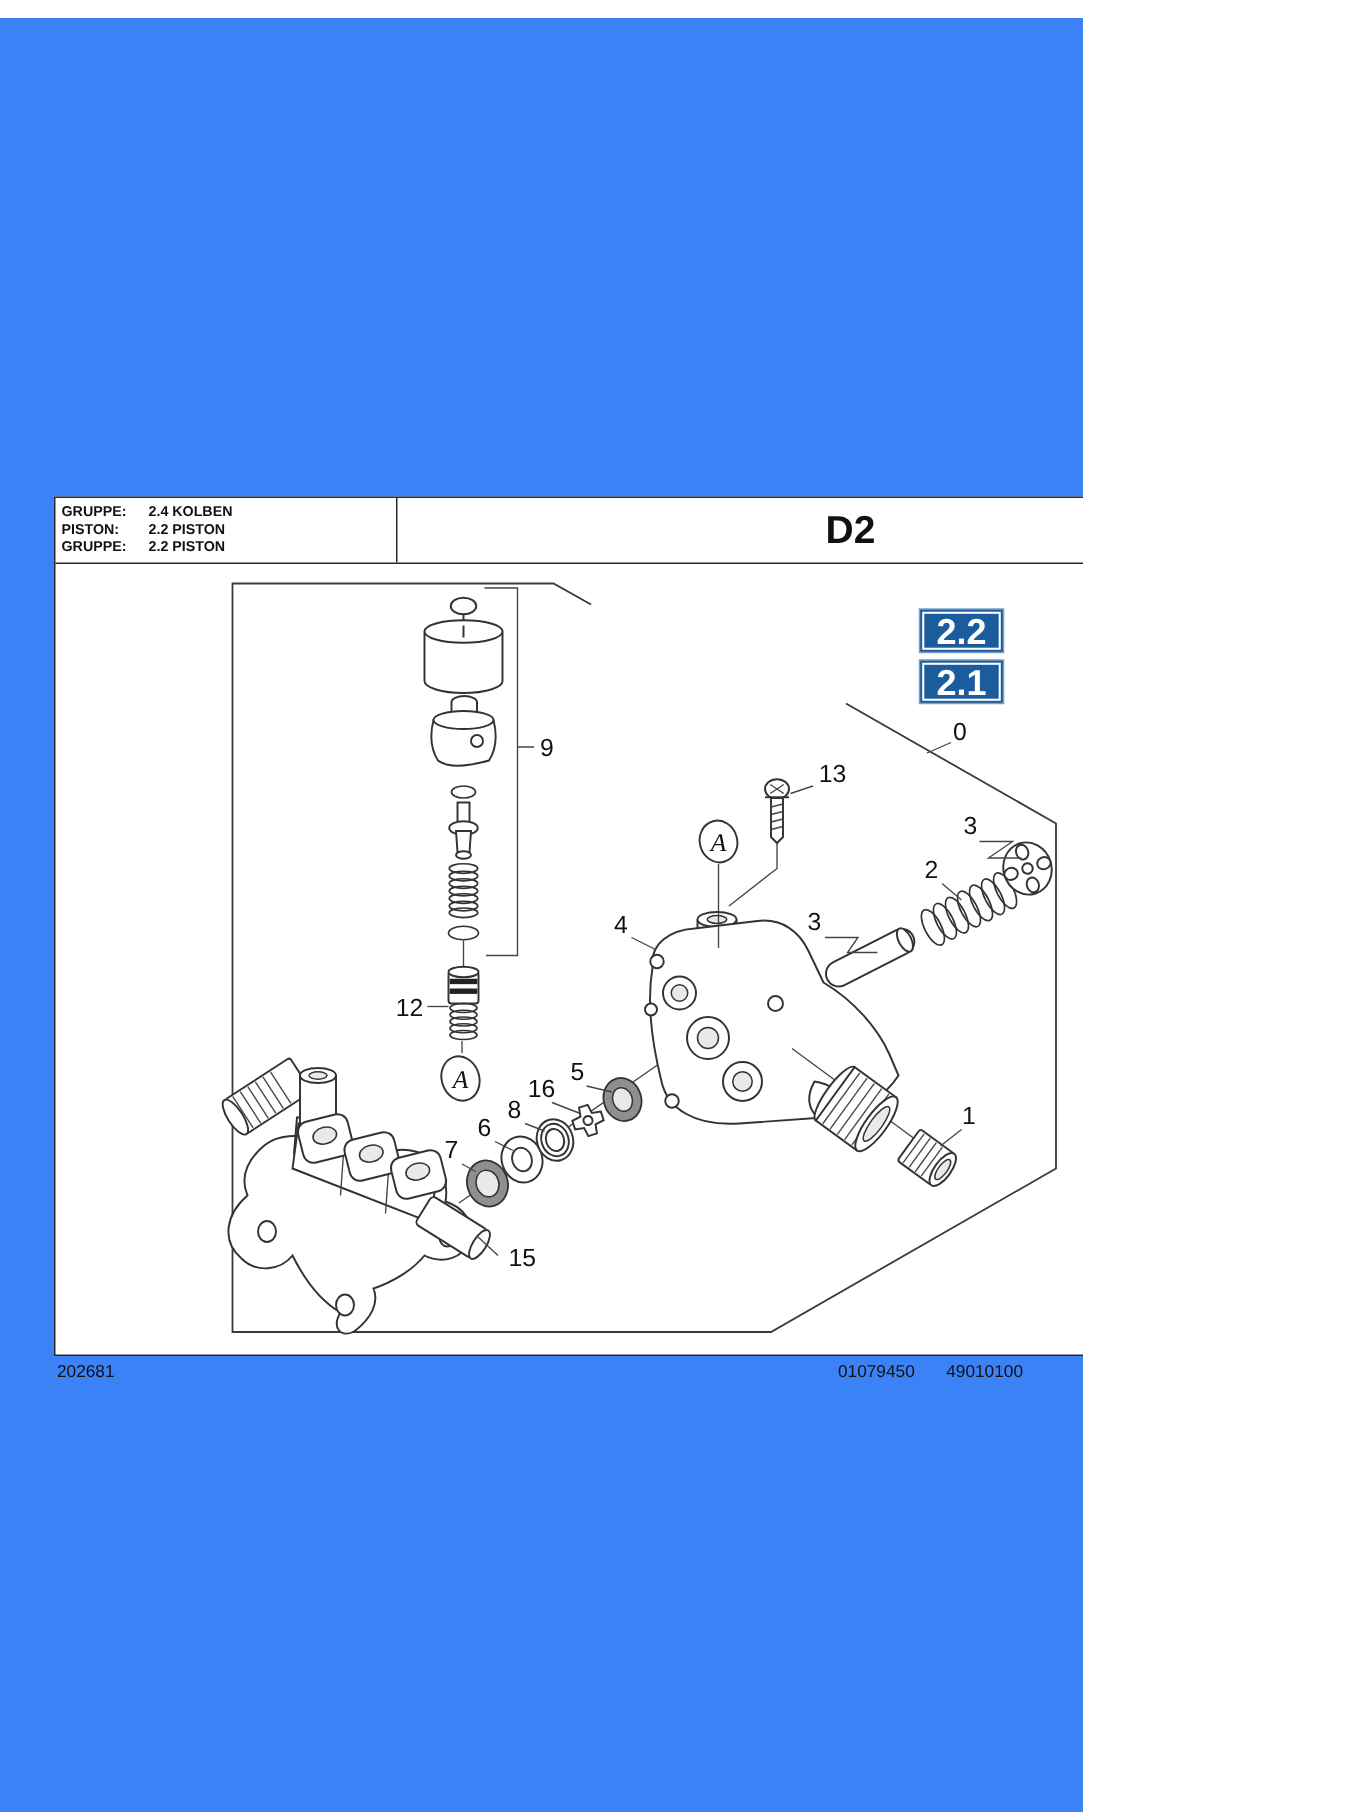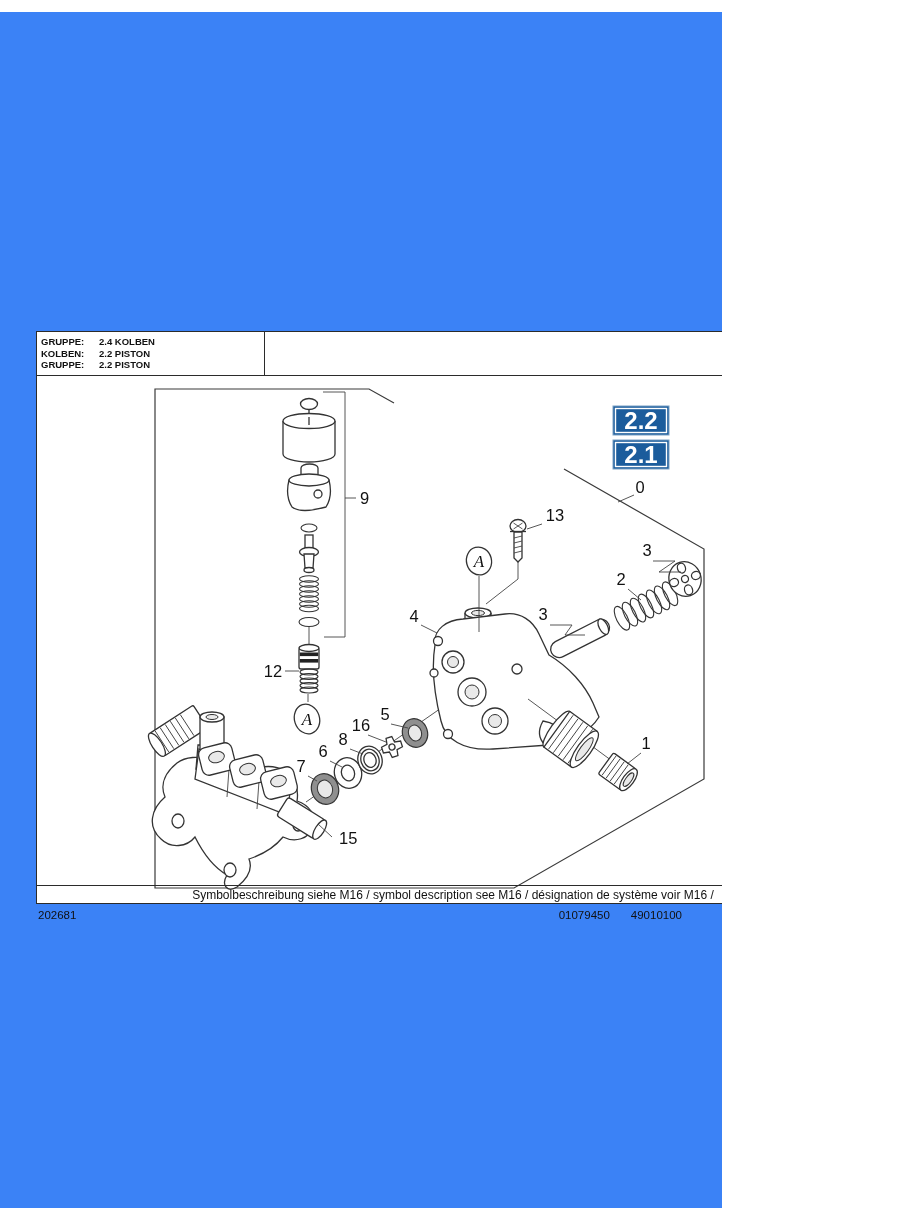--- a/index.html
+++ b/index.html
@@ -40,28 +40,29 @@
 <div class="page">
   <div class="sheet">
 
     <div class="header">
       <div class="group-box">
         <div class="group-row">
           <span class="lbl">GRUPPE:</span>
           <span class="val">2.4 KOLBEN</span>
         </div>
         <div class="group-row">
-          <span class="lbl">KOLBEN:</span>
+          <span class="lbl">PISTON:</span>
           <span class="val">2.2 PISTON</span>
         </div>
         <div class="group-row">
           <span class="lbl">GRUPPE:</span>
           <span class="val">2.2 PISTON</span>
         </div>
       </div>
+      <div class="title-cell">D2</div>
     </div>
 
     <div class="svgwrap">
       <svg width="834" height="511" viewBox="36 363 834 511" xmlns="http://www.w3.org/2000/svg">
 
         <polyline class="frame" points="563,448 703,528 703,758 513,867 154,867 154,368 368,368 393,382"></polyline>
 
         <g>
           <rect x="612" y="385" width="56" height="29" stroke="#7aa0c4" stroke-width="1" fill="#1b5c9c"></rect>
           <rect x="614.5" y="387.5" width="51" height="24" fill="none" stroke="#ffffff" stroke-width="1.4"></rect>
@@ -311,23 +312,20 @@
         <text class="num" x="360" y="710" text-anchor="middle">16</text>
         <line class="thin" x1="367" y1="714" x2="385" y2="721"></line>
         <text class="num" x="384" y="699" text-anchor="middle">5</text>
         <line class="thin" x1="390" y1="703" x2="407" y2="707"></line>
 
         <text class="num" x="639" y="472" text-anchor="middle">0</text>
         <line class="thin" x1="633" y1="474" x2="617" y2="481"></line>
       </svg>
     </div>
 
-    <div class="footbar">
-      <span>Symbolbeschreibung siehe M16 / symbol description see M16 / désignation de système voir M16 /</span>
-    </div>
   </div>
 
   <div class="docnum-left">202681</div>
   <div class="docnum-right">
     <span>01079450</span>
     <span>49010100</span>
   </div>
 </div>
 
 </body></html>

